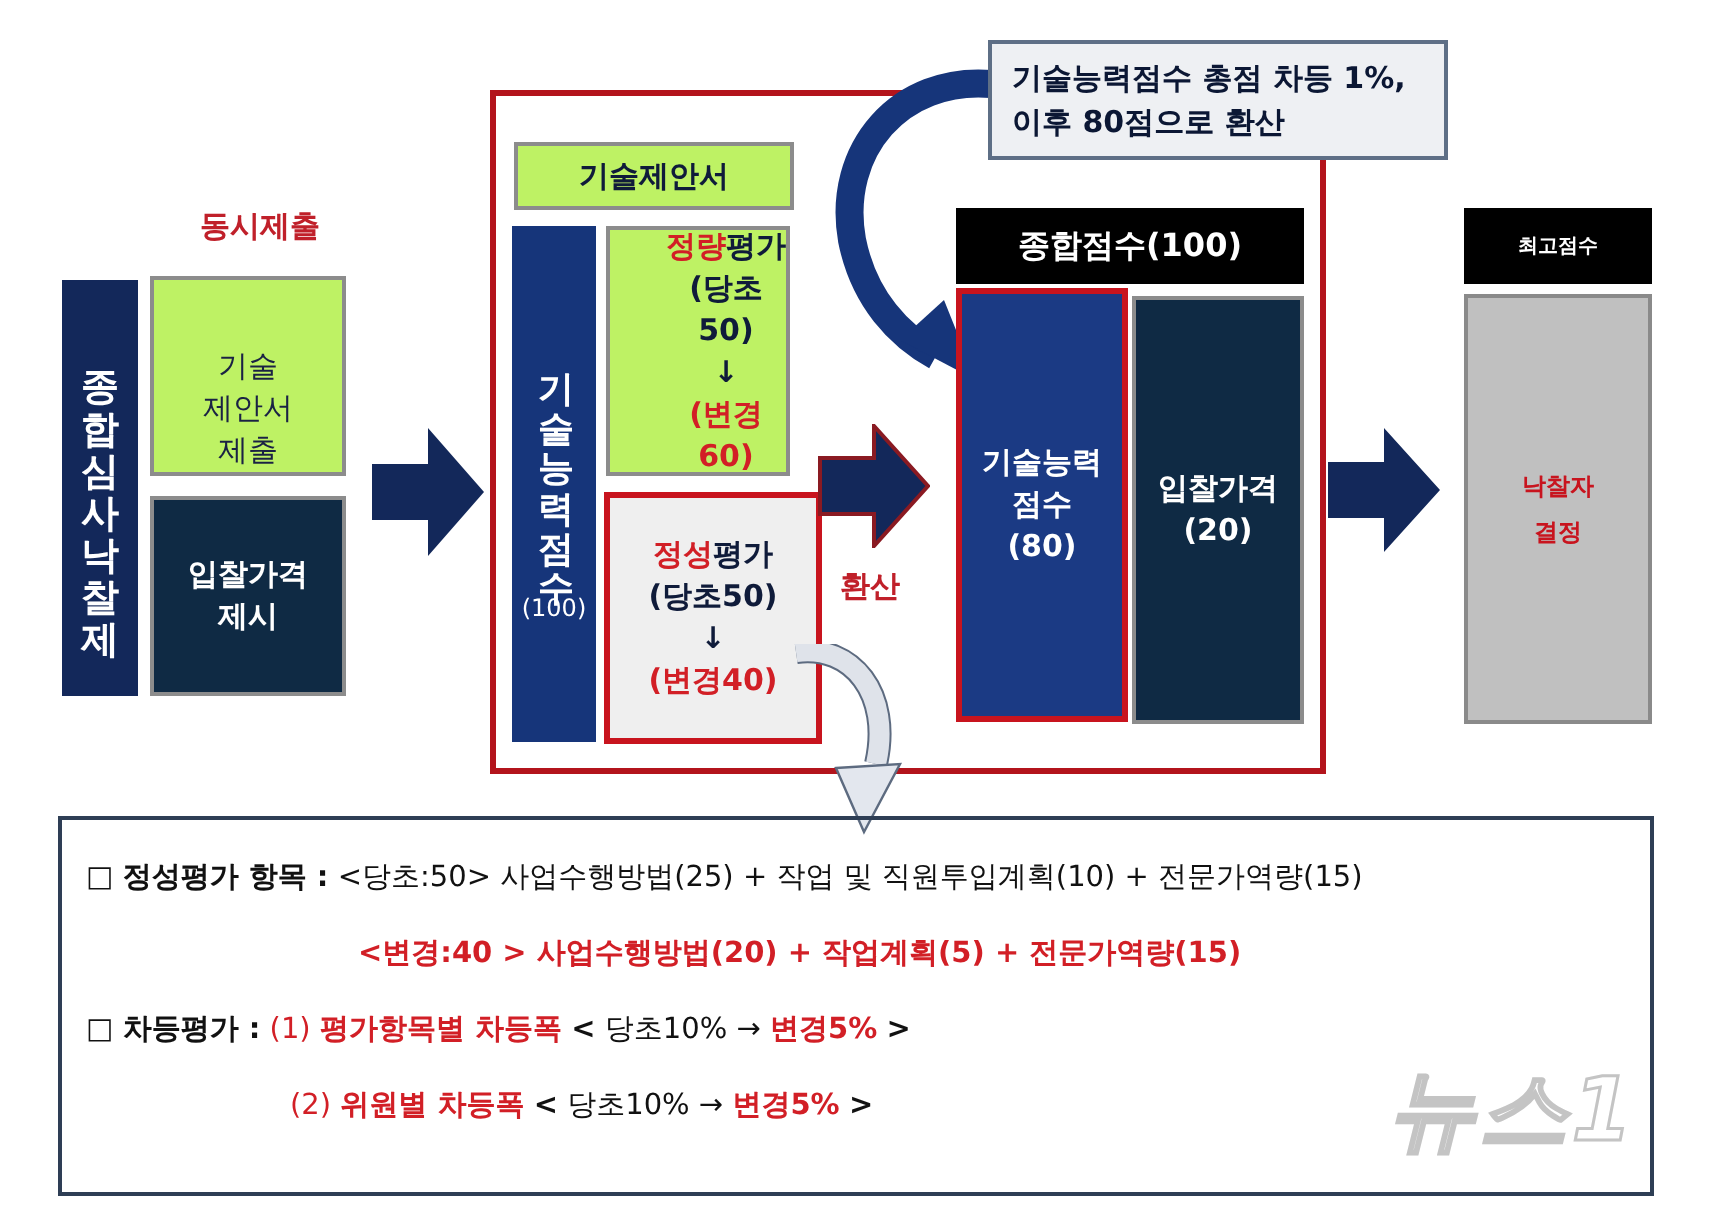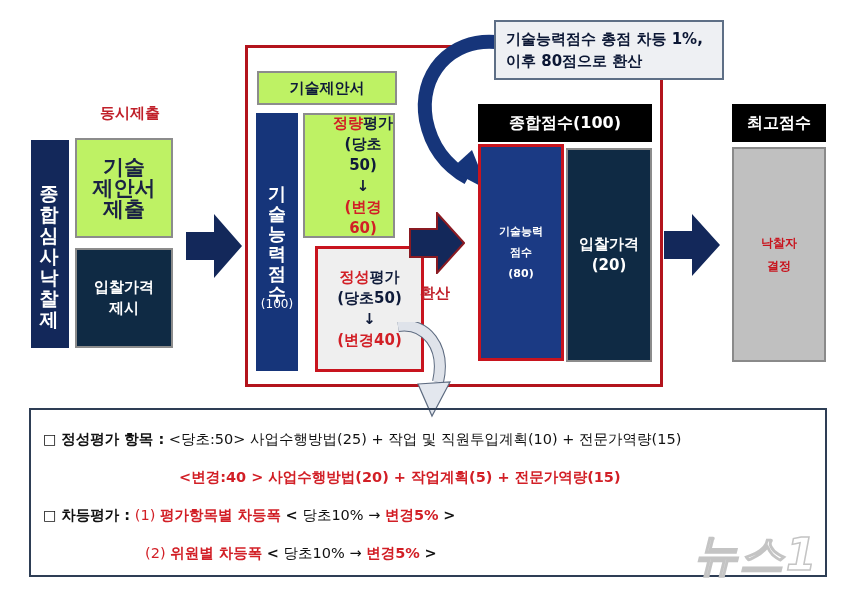--- a/index.html
+++ b/index.html
@@ -9,42 +9,42 @@
   .center { display: flex; align-items: center; justify-content: center; text-align: center; flex-direction: column; }
   .navy { background: #000000; color: #fff; }
   .dark { background: #0f2a44; color: #fff; }
   .blue { background: #1b3a84; color: #fff; }
   .lgray { background: #bef264; border: 2px solid #8c8c8c; }
   .red { color: #d21f26; }
   .vtext { writing-mode: vertical-rl; text-orientation: upright; letter-spacing: 2px; }
 
   #simul-label { left: 80px; top: 104px; width: 100px; font-size: 15px; color: #c0202a; font-weight: bold; text-align:center; }
   #vert-main { left: 31px; top: 140px; width: 38px; height: 208px; background: #13285a; color:#fff; font-weight:bold; font-size:19px; }
-  #tech-submit { left: 75px; top: 138px; width: 98px; height: 100px; font-size: 21px; line-height: 21px; font-weight: bold; color:#1a2244; }
+  #tech-submit { left: 75px; top: 138px; width: 98px; height: 100px; font-size: 15px; line-height: 21px; font-weight: normal; color:#1a2244;justify-content:flex-end; }
   #price-submit { left: 75px; top: 248px; width: 98px; height: 100px; font-size: 15px; line-height: 21px; font-weight: bold; border: 2px solid #8c8c8c; }
 
   .bigarrow { position:absolute; }
 
   #red-frame { left: 245px; top: 45px; width: 418px; height: 342px; border: 3px solid #b3141c; }
   #tp-title { left: 257px; top: 71px; width: 140px; height: 34px; font-size: 15px; font-weight: bold; }
   #tech-vert { left: 256px; top: 113px; width: 42px; height: 258px; background: #16357a; color:#fff; font-weight:bold; font-size:18px; }
   #tech-vert .sub { writing-mode: horizontal-tb; font-size: 12px; font-weight: normal; margin-top: 4px; letter-spacing: 0; }
   #quant { left: 303px; top: 113px; width: 92px; height: 125px; font-size: 15px; line-height: 21px; font-weight: bold; padding-left: 28px; }
-  #qual { left: 302px; top: 246px; width: 109px; height: 126px; font-size: 15px; line-height: 21px; font-weight: bold; background:#efefef; border: 3px solid #c8141e; margin-left: 13px; }
+  #qual { left: 302px; top: 246px; width: 109px; height: 126px; font-size: 15px; line-height: 21px; font-weight: bold; background:#efefef; border: 3px solid #c8141e; }
   #convert-label { left: 410px; top: 284px; width: 50px; font-size: 15px; font-weight: bold; color: #c0202a; text-align:center; }
 
   #callout { left: 494px; top: 20px; width: 230px; height: 60px; background: #eef0f3; border: 2px solid #5e6f86; font-size: 15px; font-weight: bold; padding: 6px 10px; line-height: 22px; color:#0b1734; }
   #total-title { left: 478px; top: 104px; width: 174px; height: 38px; font-size: 16px; font-weight: bold; }
-  #tech80 { left: 478px; top: 144px; width: 86px; height: 217px; border: 3px solid #c8141e; font-size: 11px; font-weight: bold; line-height: 21px; }
+  #tech80 { left: 478px; top: 144px; width: 86px; height: 217px; border: 3px solid #c8141e; font-size: 15px; font-weight: bold; line-height: 21px; }
   #price20 { left: 566px; top: 148px; width: 86px; height: 214px; border: 2px solid #8c8c8c; font-size: 15px; font-weight: bold; line-height: 21px; }
 
-  #best-title { left: 732px; top: 104px; width: 94px; height: 38px; font-size: 16px; font-weight: bold; }
+  #best-title { left: 732px; top: 104px; width: 94px; height: 38px; font-size: 10px; font-weight: bold; }
   #winner { left: 732px; top: 147px; width: 94px; height: 215px; background: #c0c0c0; border: 2px solid #8a8a8a; font-size: 12px; font-weight: bold; color: #c8141e; line-height: 23px; }
 
-  #note-box { left: 29px; top: 408px; width: 798px; height: 169px; border: 2px solid #2e3e55; padding: 16px 0 0 12px; font-size: 14.5px; color: #111; }
+  #note-box { left: 29px; top: 408px; width: 798px; height: 190px; border: 2px solid #2e3e55; padding: 16px 0 0 12px; font-size: 14.5px; color: #111; }
   .note-line { height: 26px; line-height: 26px; white-space: nowrap; margin-bottom: 12px; }
   .note-line .head { font-weight: bold; }
   .note-line .r { color: #d21f26; }
   .note-line .rb { color: #d21f26; font-weight: bold; }
   .note-line .b { font-weight: bold; }
   #line2 { padding-left: 136px; }
   #line4 { padding-left: 102px; }
 
   #watermark { left: 668px; top: 520px; width: 176px; height: 70px; font-size: 44px; font-style: italic; font-weight: bold; color: rgba(255,255,255,0.85); -webkit-text-stroke: 1.5px #c4c4c4; letter-spacing: 2px; }
 </style>

